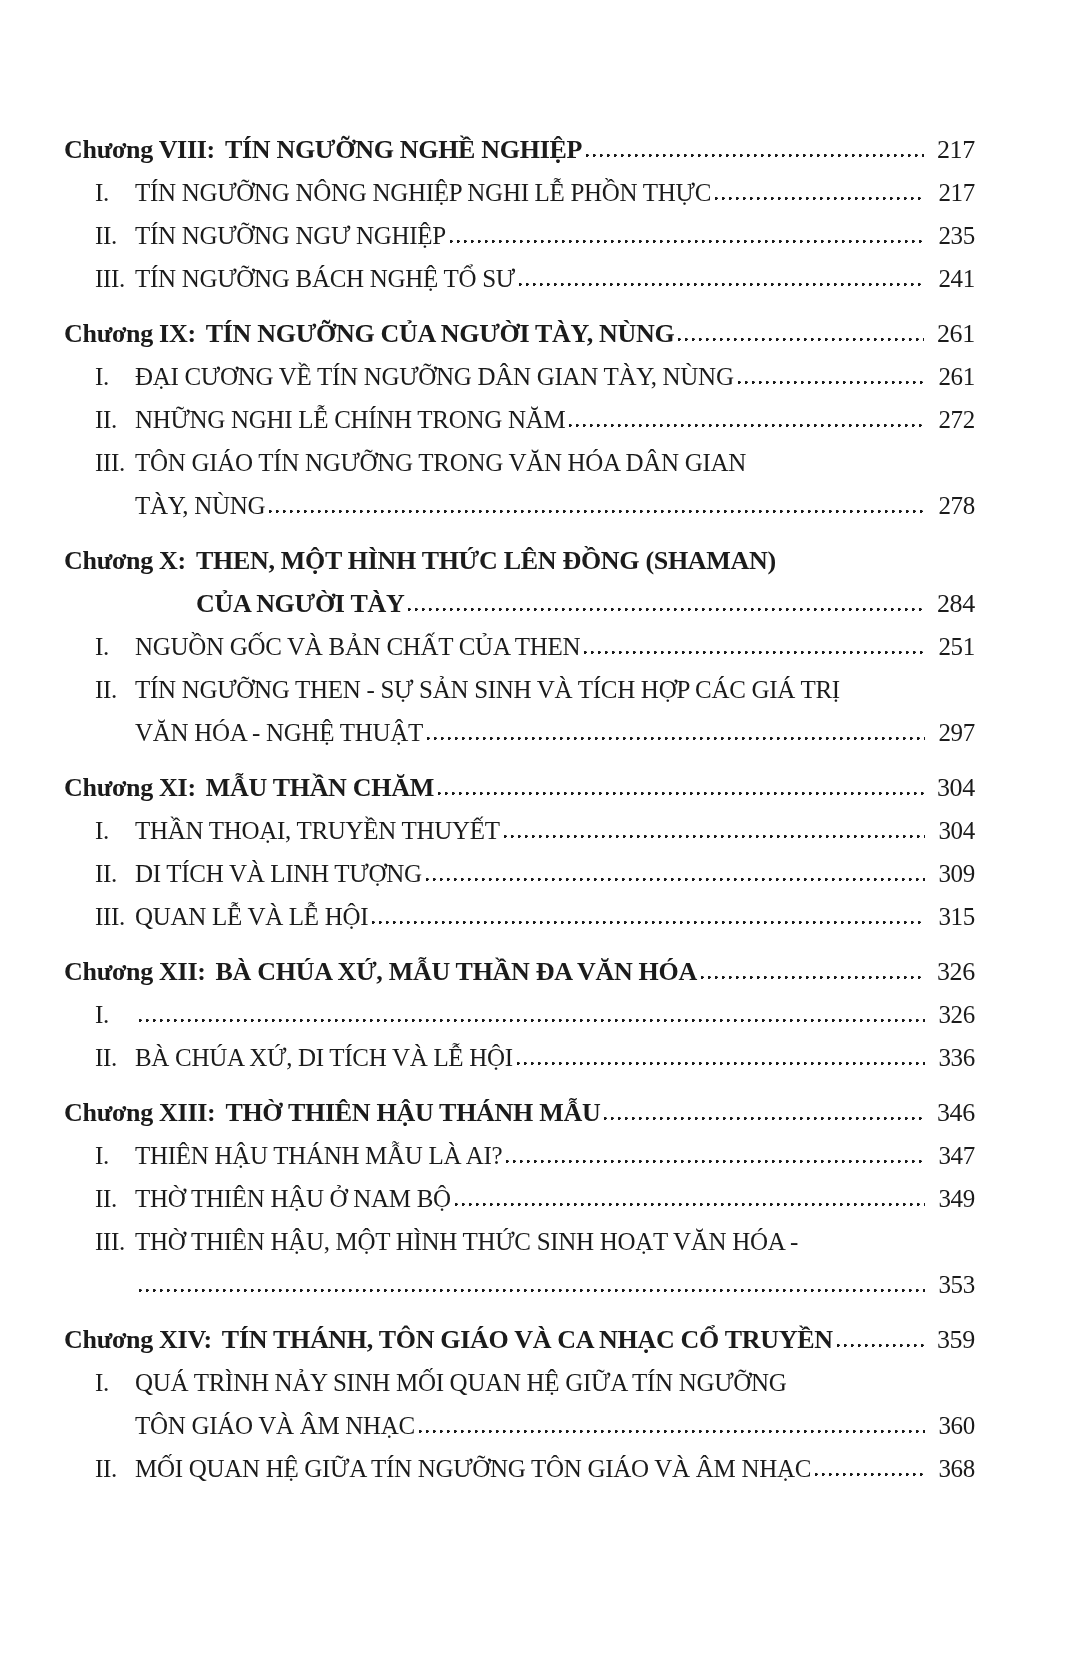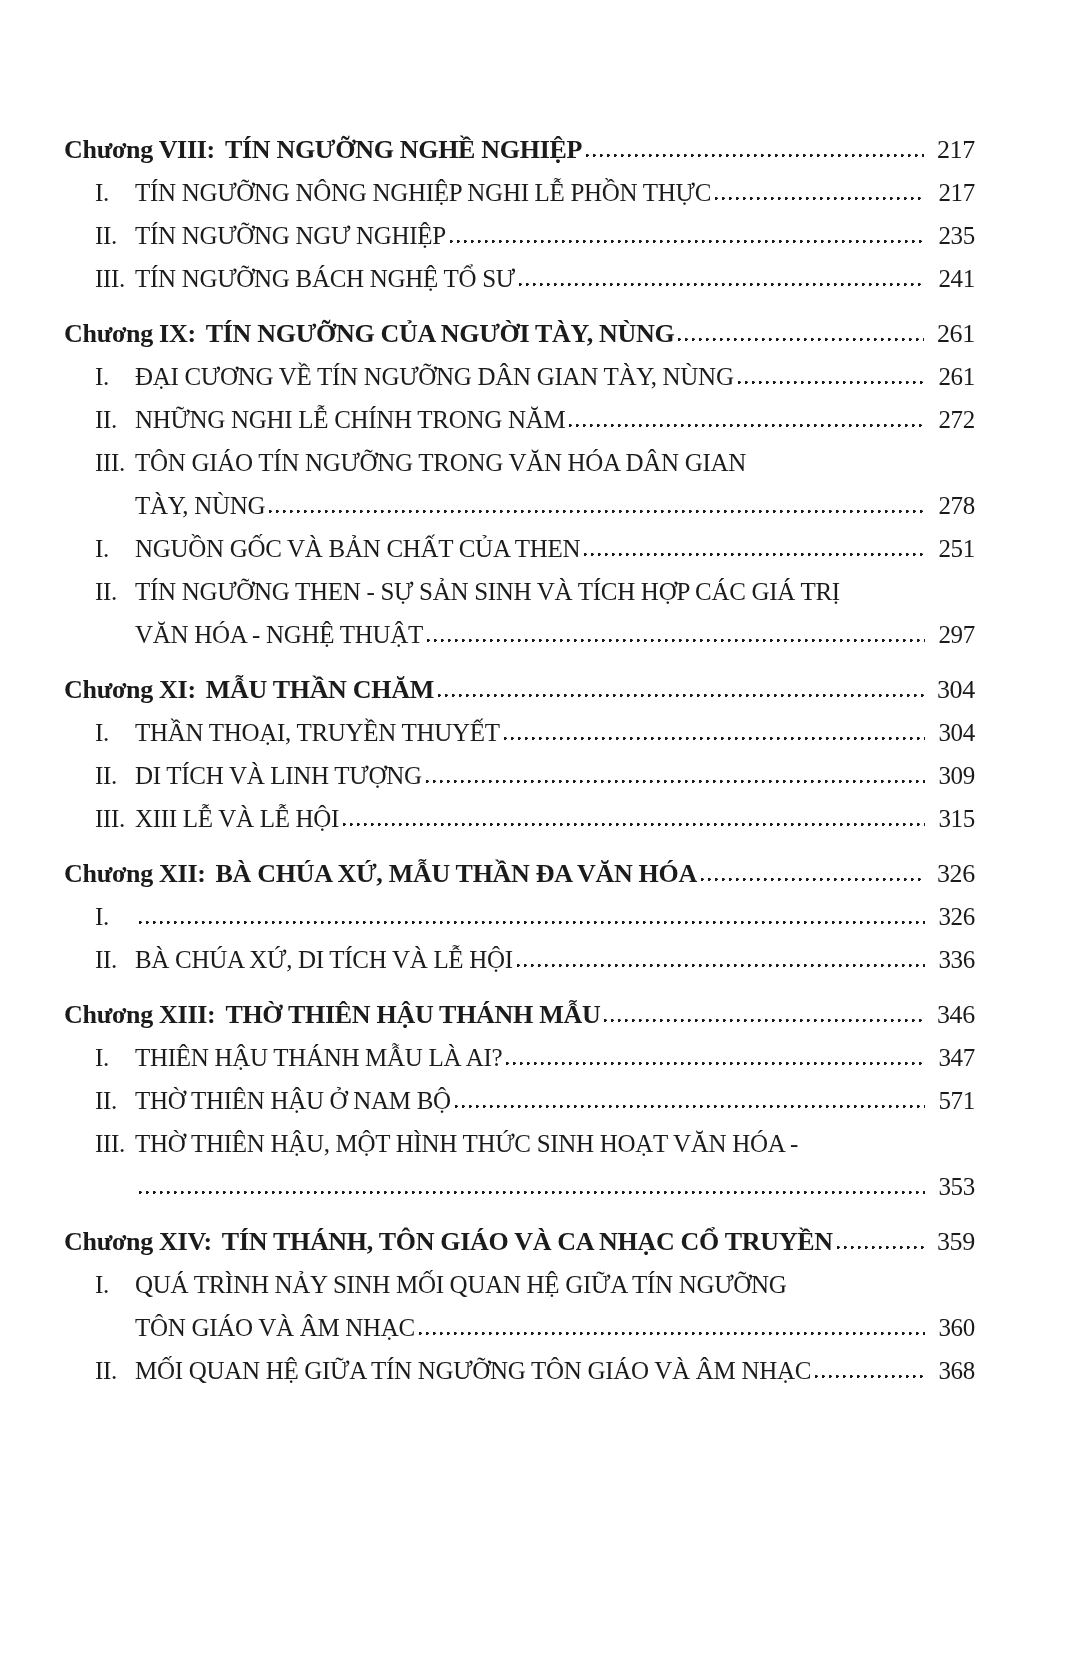--- a/index.html
+++ b/index.html
@@ -155,20 +155,33 @@
           <div class="line">
             <span class="txt">TÔN GIÁO TÍN NGƯỠNG TRONG VĂN HÓA DÂN GIAN</span>
           </div>
           <div class="line">
             <span class="txt">TÀY, NÙNG</span>
             <span class="leader"></span>
             <span class="pg">278</span>
           </div>
         </div>
   </div>
+      <div class="entry chapter">
+    <span class="lead">Chương X:</span>
+    <div class="content">
+          <div class="line">
+            <span class="txt">THEN, MỘT HÌNH THỨC LÊN ĐỒNG (SHAMAN)</span>
+          </div>
+          <div class="line">
+            <span class="txt">CỦA NGƯỜI TÀY</span>
+            <span class="leader"></span>
+            <span class="pg">284</span>
+          </div>
+        </div>
+  </div>
       <div class="entry section">
     <span class="lead">I.</span>
     <div class="content">
           <div class="line">
             <span class="txt">NGUỒN GỐC VÀ BẢN CHẤT CỦA THEN</span>
             <span class="leader"></span>
             <span class="pg">251</span>
           </div>
         </div>
   </div>
@@ -212,21 +225,21 @@
             <span class="txt">DI TÍCH VÀ LINH TƯỢNG</span>
             <span class="leader"></span>
             <span class="pg">309</span>
           </div>
         </div>
   </div>
       <div class="entry section">
     <span class="lead">III.</span>
     <div class="content">
           <div class="line">
-            <span class="txt">XIII LỄ VÀ LỄ HỘI</span>
+            <span class="txt">QUAN LỄ VÀ LỄ HỘI</span>
             <span class="leader"></span>
             <span class="pg">315</span>
           </div>
         </div>
   </div>
       <div class="entry chapter">
     <span class="lead">Chương XII:</span>
     <div class="content">
           <div class="line">
             <span class="txt">BÀ CHÚA XỨ, MẪU THẦN ĐA VĂN HÓA</span>
@@ -273,21 +286,21 @@
             <span class="pg">347</span>
           </div>
         </div>
   </div>
       <div class="entry section">
     <span class="lead">II.</span>
     <div class="content">
           <div class="line">
             <span class="txt">THỜ THIÊN HẬU Ở NAM BỘ</span>
             <span class="leader"></span>
-            <span class="pg">571</span>
+            <span class="pg">349</span>
           </div>
         </div>
   </div>
       <div class="entry section">
     <span class="lead">III.</span>
     <div class="content">
           <div class="line">
             <span class="txt">THỜ THIÊN HẬU, MỘT HÌNH THỨC SINH HOẠT VĂN HÓA -</span>
           </div>
           <div class="line">

